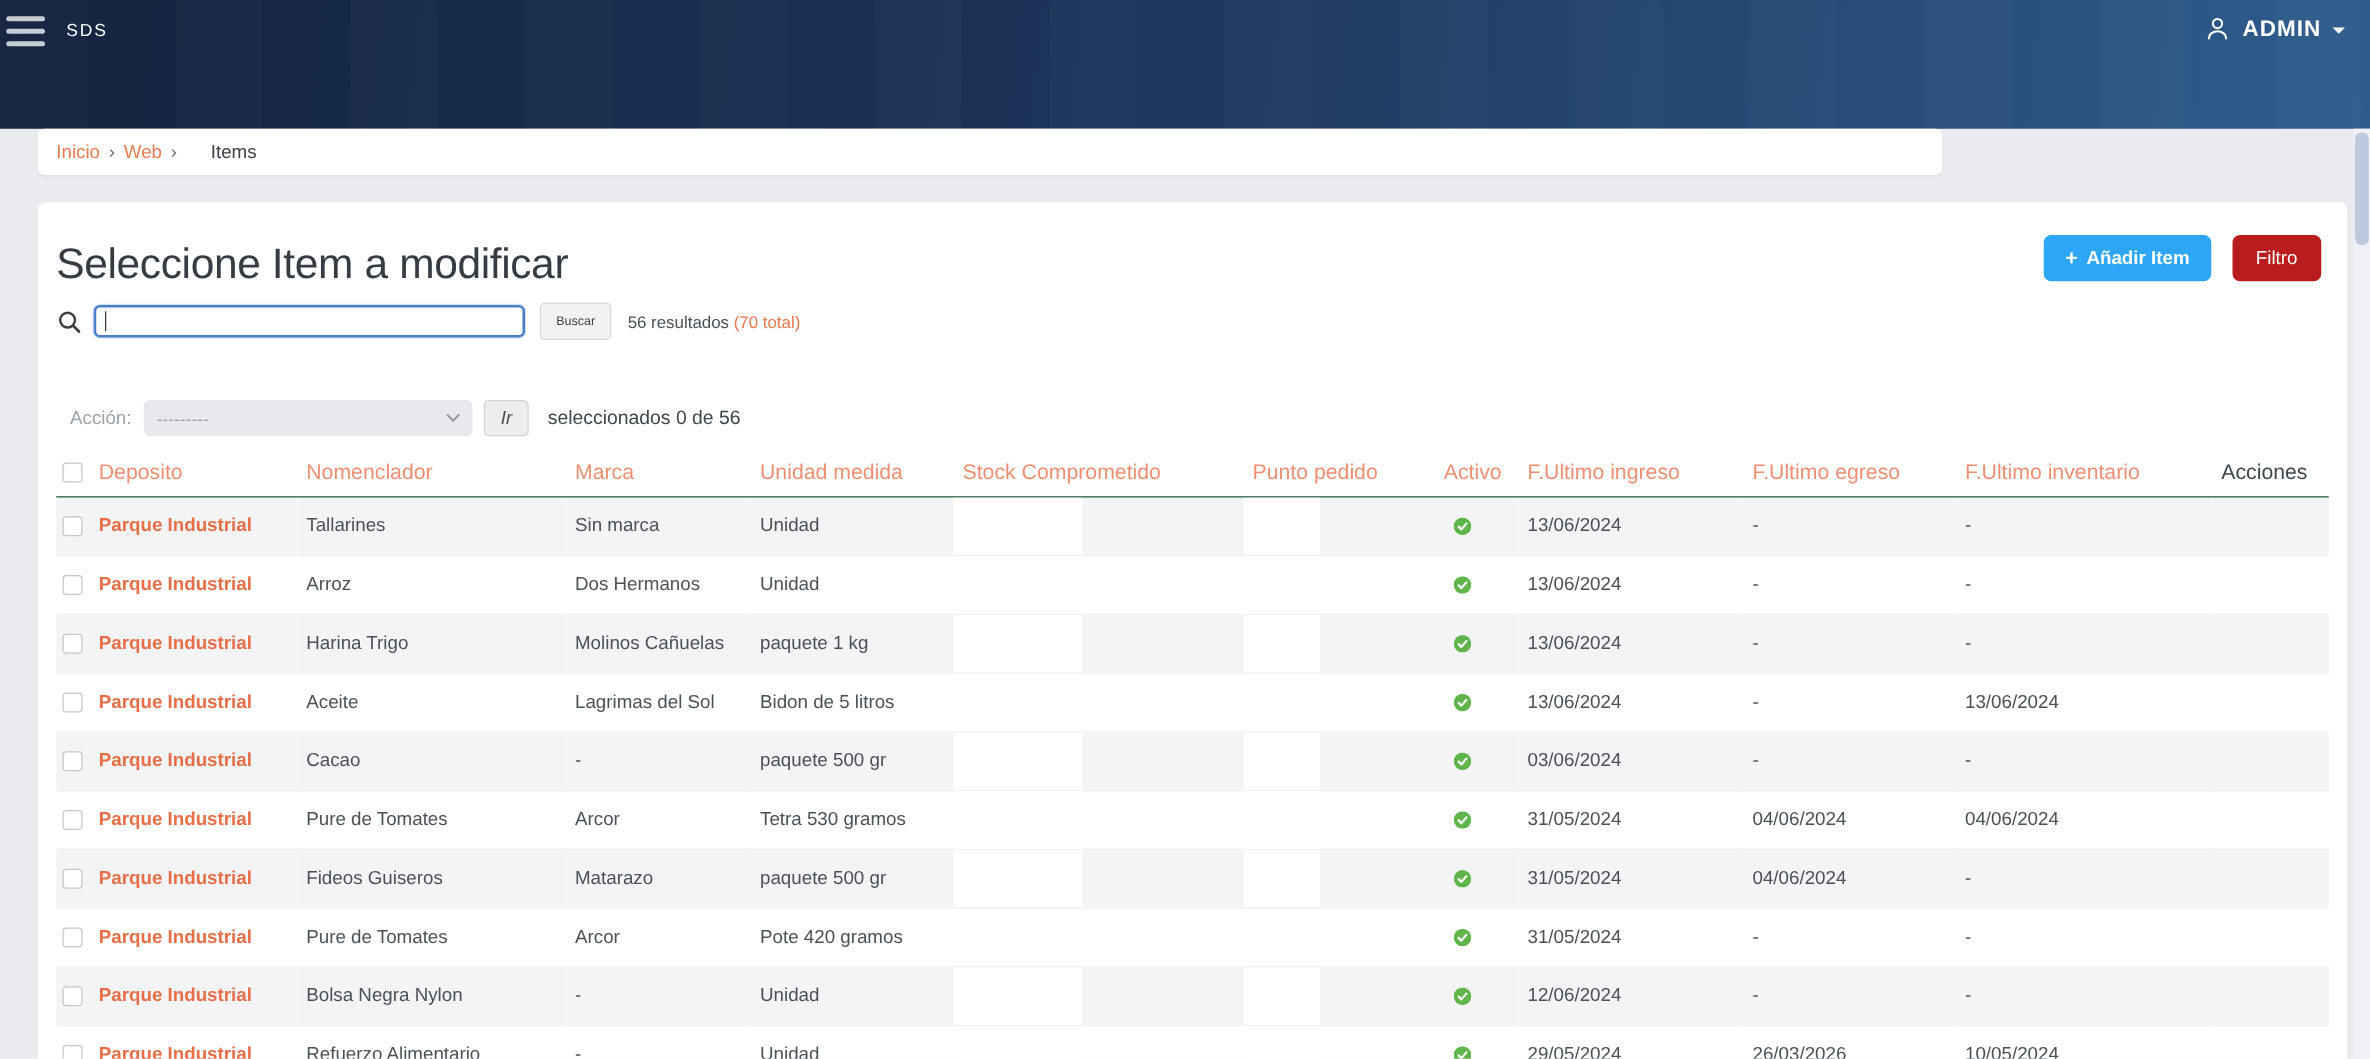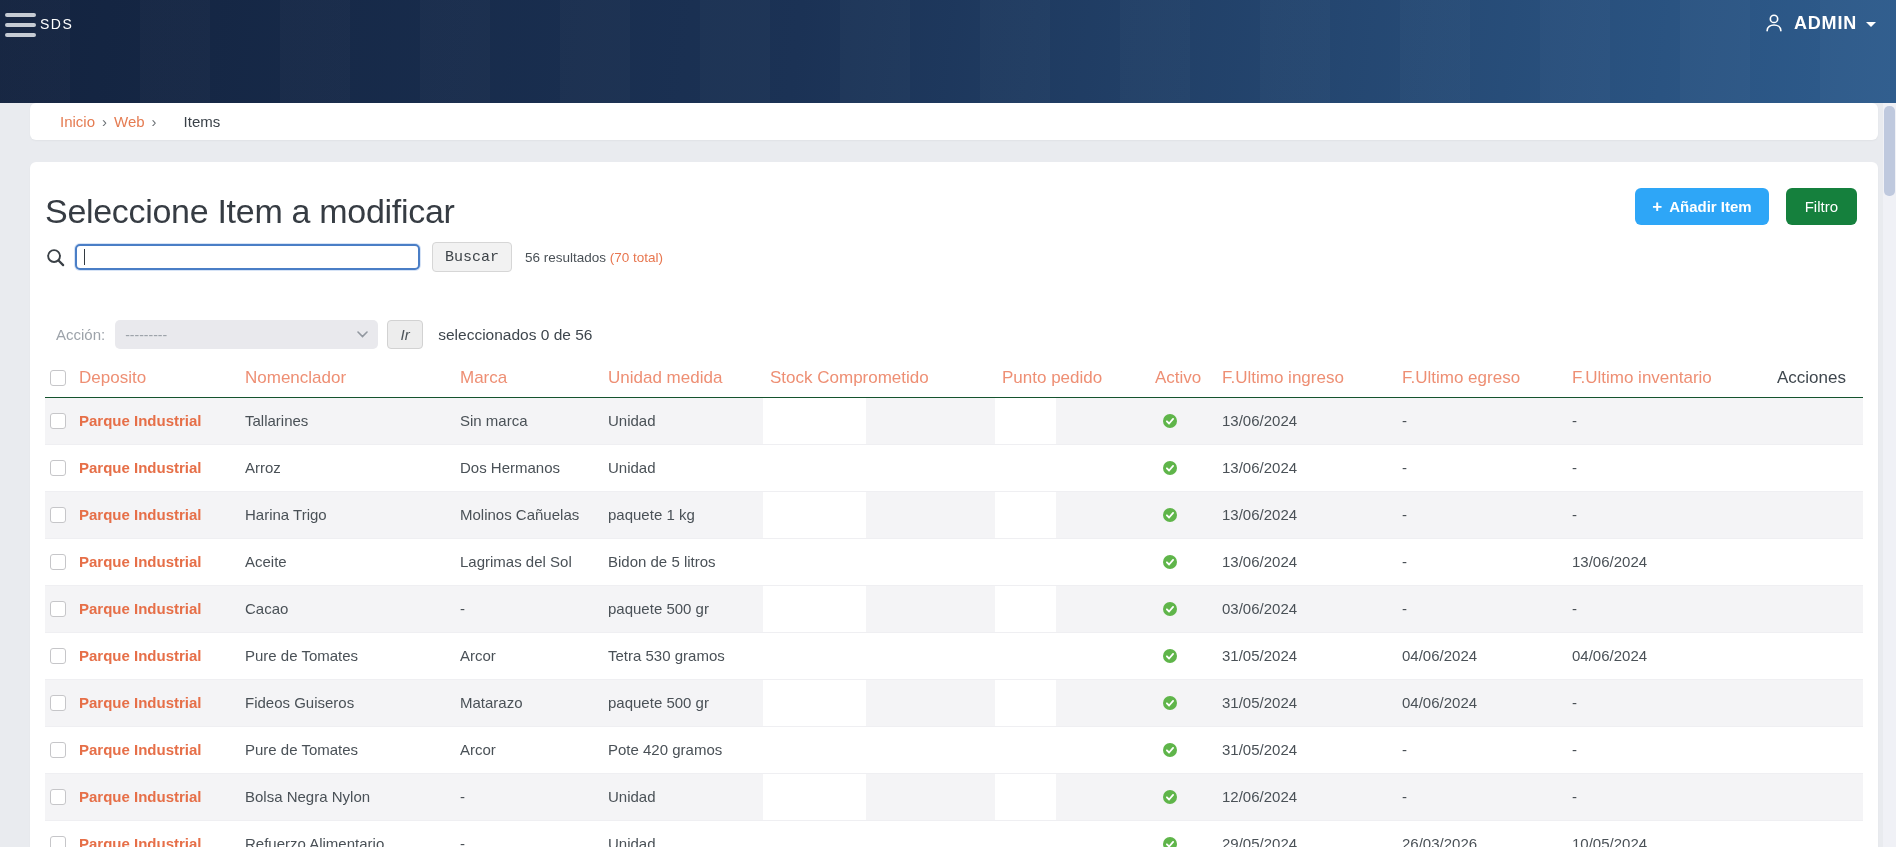--- a/index.html
+++ b/index.html
@@ -12,29 +12,29 @@
   }
   
   .topbar {
     position: absolute; top: 0; left: 0; width: 1896px; height: 103px;
     background:
       repeating-linear-gradient(90deg, rgba(255,255,255,0.02) 0 70px, rgba(255,255,255,0) 70px 140px),
       linear-gradient(97deg, #13233F 0%, #1B3255 42%, #2E5C8D 100%);
   }
   .hamburger { position: absolute; left: 5px; top: 13px; width: 31px; cursor: pointer; }
   .hamburger span { display: block; height: 4px; border-radius: 3px; background: #C6CCD4; margin-bottom: 6px; }
-  .brand { position: absolute; left: 40px; top: 16px; color: #FFFFFF; font-size: 14px; letter-spacing: 1.5px; font-weight: 500; }
+  .brand { position: absolute; left: 53px; top: 16px; color: #FFFFFF; font-size: 14px; letter-spacing: 1.5px; font-weight: 500; }
   .user-menu { position: absolute; right: 20px; top: 12px; display: flex; align-items: center; gap: 9px; cursor: pointer; }
   .user-name { color: #FFFFFF; font-size: 18px; font-weight: 700; letter-spacing: 0.8px; }
   .caret { width: 0; height: 0; border-left: 5px solid transparent; border-right: 5px solid transparent; border-top: 5px solid #FFFFFF; margin-top: 2px; }
   
   .breadcrumb-card {
-    position: absolute; left: 30px; top: 103px; width: 1848px; height: 37px;
+    position: absolute; left: 30px; top: 103px; width: 1524px; height: 37px;
     background: #FFFFFF; border-radius: 6px; box-shadow: 0 1px 2px rgba(0,0,0,0.04);
-    display: flex; align-items: center; padding-left: 30px; font-size: 15px;
+    display: flex; align-items: center; padding-left: 15px; font-size: 15px;
   }
   .breadcrumb-card a { color: #E57C52; text-decoration: none; }
   .breadcrumb-card .sep { color: #6C7176; margin: 0 7px; }
   .breadcrumb-card .current { color: #3A4148; margin-left: 20px; }
   
   .main-card {
     position: absolute; left: 30px; top: 162px; width: 1848px; height: 700px;
     background: #FFFFFF; border-radius: 6px; box-shadow: 0 1px 2px rgba(0,0,0,0.04);
   }
   .page-title {
@@ -42,36 +42,36 @@
     font-size: 34px; font-weight: 400; color: #363C43; letter-spacing: -0.3px;
   }
   .top-actions { position: absolute; top: 26px; right: 21px; display: flex; gap: 17px; }
   .btn-add {
     display: flex; align-items: center; gap: 7px; height: 37px; padding: 0 17px;
     background: #2EA6F7; color: #FFFFFF; border: none; border-radius: 6px;
     font-size: 15px; font-weight: 600; font-family: inherit; cursor: pointer;
   }
   .btn-add .plus { font-size: 17px; font-weight: 700; }
   .btn-filter {
-    height: 37px; padding: 0 19px; background: #15803d; color: #FFFFFF;
+    height: 37px; padding: 0 19px; background: #b91c1c; color: #FFFFFF;
     border: none; border-radius: 6px; font-size: 15px; font-weight: 500; font-family: inherit; cursor: pointer;
   }
   
   .search-row { position: absolute; top: 80px; left: 15px; display: flex; align-items: center; }
   .search-input-wrap { position: relative; margin-left: 9px; }
   .search-input {
     width: 345px; height: 26px; border: 2px solid #4A7EC6; border-radius: 5px;
     box-shadow: 0 0 0 1px rgba(90,145,220,0.25); outline: none; padding: 0 8px;
     font-size: 14px; font-family: inherit;
   }
   .text-caret { position: absolute; left: 9px; top: 5px; width: 1px; height: 16px; background: #333A41; }
   .btn-buscar {
     margin-left: 12px; height: 30px; padding: 0 12px;
     background: #F2F2F2; border: 1px solid #D6D6D6; border-radius: 4px;
-    color: #3E4449; font-size: 15px; font-family: Liberation Mono, monospace; cursor: pointer;
+    color: #3E4449; font-size: 10px; font-family: Liberation Sans, sans-serif; cursor: pointer;
   }
   .results { margin-left: 13px; font-size: 13.5px; color: #4A5157; }
   .results a { color: #E8764F; text-decoration: none; }
   
   .action-row { position: absolute; top: 158px; left: 26px; display: flex; align-items: center; font-size: 15px; }
   .action-label { color: #9DA3AA; margin-right: 10px; }
   .action-select {
     width: 263px; height: 29px; background: #E9E9ED; border-radius: 5px;
     display: flex; align-items: center; justify-content: space-between;
     padding: 0 10px; color: #9DA3AA; font-size: 14px; cursor: default;

